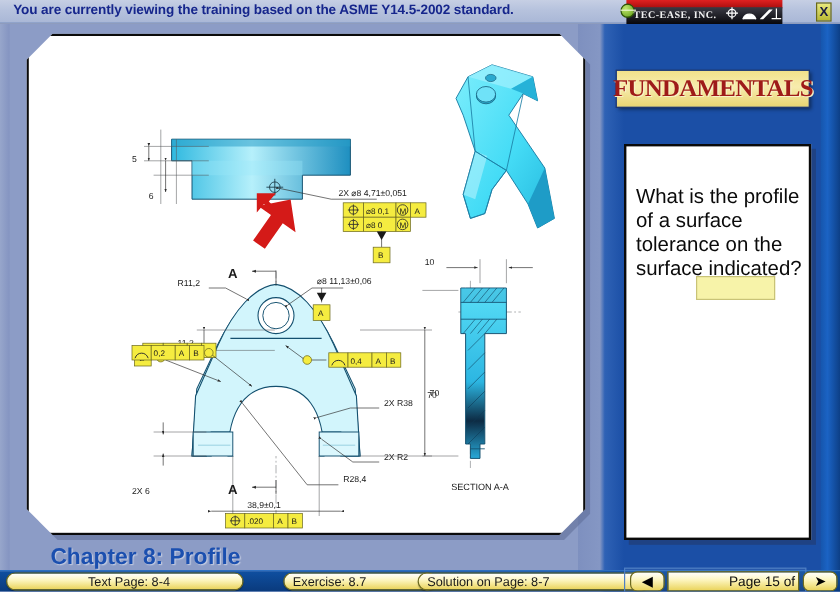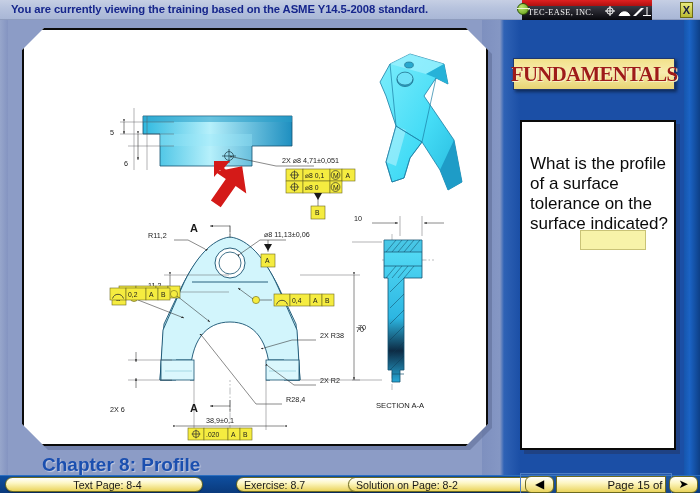--- a/index.html
+++ b/index.html
@@ -29,21 +29,21 @@
     position:absolute; left:14px; top:0; width:130px; height:7px;
     background:linear-gradient(to bottom,#e02121,#a70d0d);
   }
   #logo .blackbar{
     position:absolute; left:14px; top:6px; width:130px; height:14px;
     background:linear-gradient(to bottom,#3a3a44,#07070c);
   }
   #logo .name{
     position:absolute; left:20px; top:8px;
     font-family:"Liberation Serif", serif;
-    font-size:8.4px; font-weight:normal; color:#f2f2f2;
+    font-size:8.4px; font-weight:bold; color:#f2f2f2;
     letter-spacing:0.4px; white-space:nowrap;
   }
   #logo .globe{
     position:absolute; left:9px; top:3px; width:12px; height:12px;
     border-radius:50%;
     background:radial-gradient(circle at 35% 30%, #bfe66f, #5f9d14);
     border:1px solid #2d5406;
   }
   #logo .globe:before{
     content:""; position:absolute; left:-1px; top:4px; width:13px; height:1px; background:#eaf7cf;
@@ -184,21 +184,21 @@
   .fcb{ fill:#f5ec40; stroke:#6d6a1f; stroke-width:.6; }
   .fcbt{ font-size:6.8px; }
   .thin{ stroke:#2b2b2b; stroke-width:.55; fill:none; }
   .ext{ stroke:#55585c; stroke-width:.45; fill:none; }
   .ctr{ stroke:#6a6d72; stroke-width:.45; fill:none; stroke-dasharray:7,2,1.5,2; }
 </style>
 </head>
 <body>
 
 <div id="topbar">
-  <div class="msg">You are currently viewing the training based on the ASME Y14.5-2008 standard.</div>
+  <div class="msg">You are currently viewing the training based on the ASME Y14.5-2002 standard.</div>
 
   <div id="logo">
     <div class="redtop"></div>
     <div class="blackbar"></div>
     <div class="globe"></div>
     <div class="name">TEC-EASE, INC.</div>
     <div class="gdt">
       <span style="left:0;top:0;">
         <svg width="12" height="12" viewBox="0 0 12 12">
             <circle cx="6" cy="6" r="3.2" fill="none" stroke="#fff" stroke-width="1"></circle>
@@ -545,20 +545,20 @@
   <div id="qpanel">
     <div class="q-main">What is the profile of a surface tolerance on the surface indicated?</div>
     <div id="answerbox"></div>
   </div>
 
   <div id="chapter">Chapter 8:  Profile</div>
 
   <div id="botbar"></div>
   <div class="pill" id="pill1">Text Page: 8-4</div>
   <div class="pill" id="pill2">Exercise:  8.7</div>
-  <div class="pill" id="pill3">Solution on Page:  8-2</div>
+  <div class="pill" id="pill3">Solution on Page:  8-7</div>
 
   <div id="navwrap">
     <div class="navbtn" id="prevbtn" style="left:4px;top:2px;">◀</div>
     <div id="pagebox" style="left:35px;top:2px;">Page 15 of 59</div>
     <div class="navbtn" id="nextbtn" style="left:148px;top:2px;">➤</div>
   </div>
 </div>
 
 </body></html>

